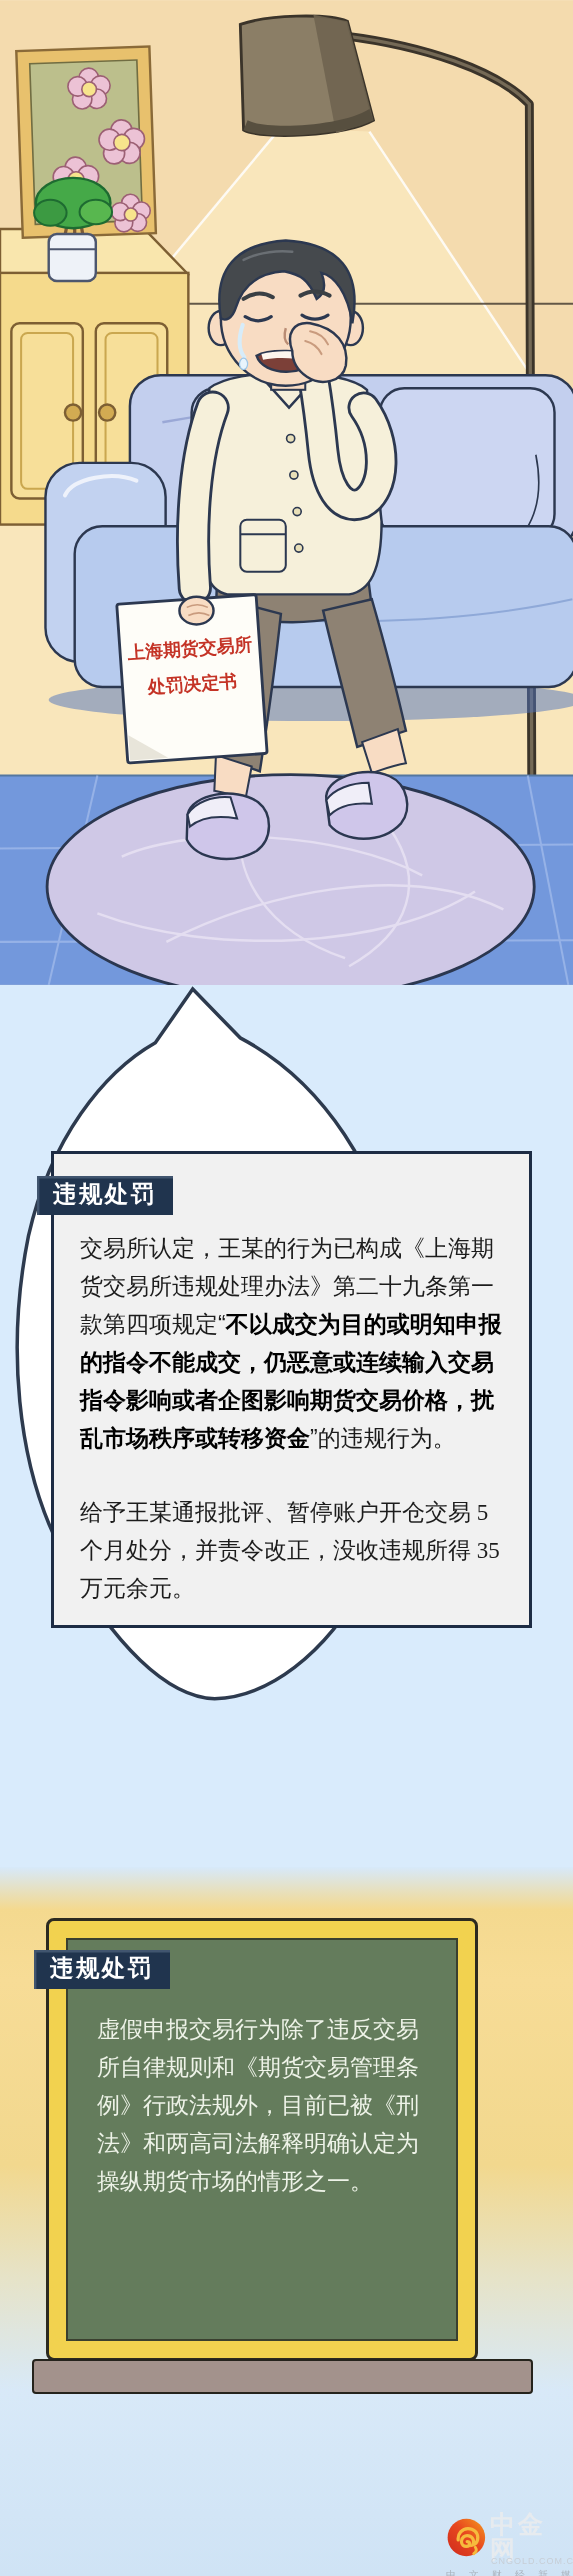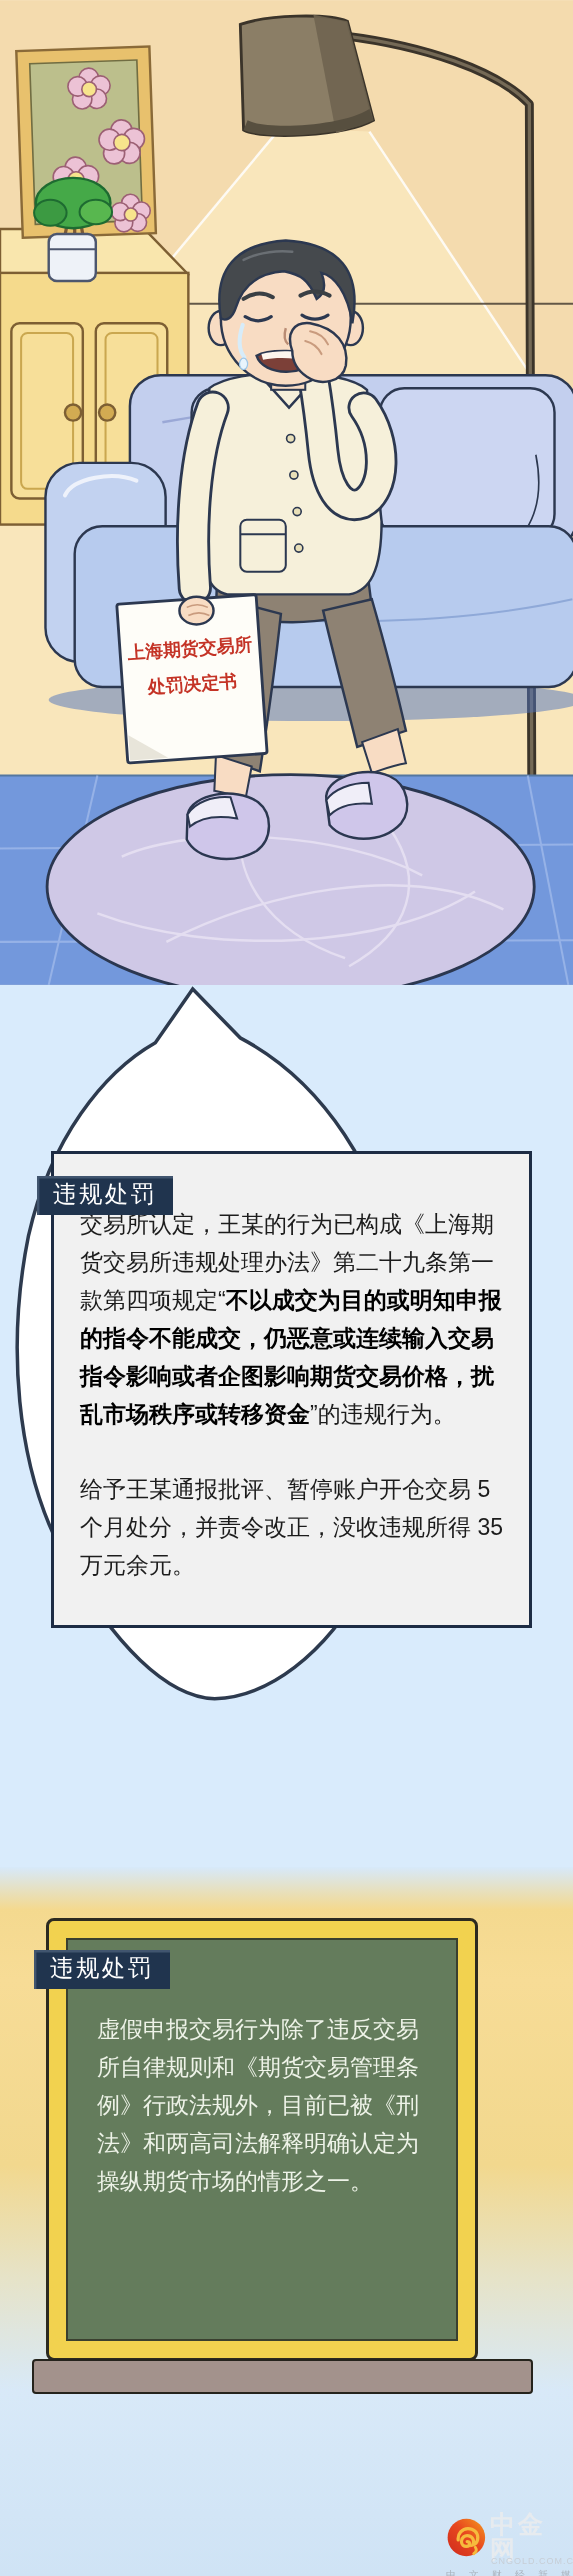--- a/index.html
+++ b/index.html
@@ -12,31 +12,32 @@
   .sec-scene svg{display:block;}
   .sec-bubble{position:absolute;left:0;top:985px;width:574px;height:882px;background:#d9ebfc;}
   .sec-board{
     position:absolute;left:0;top:1867px;width:574px;height:709px;
     background:linear-gradient(180deg,#d7e9fa 0%,#f4d98f 6%,#f7dc96 16%,#f2d88e 42%,#e6e3c8 58%,#d8e9f8 74%,#cfe3f5 100%);
   }
   .bubble-svg{position:absolute;left:0;top:968px;width:574px;height:786px;pointer-events:none;}
   .text-box{
     position:absolute;left:51px;top:1151px;width:481px;height:477px;box-sizing:border-box;
     background:#f1f1f1;border:3.2px solid #1d2c44;
-    padding:51px 21px 16px 26px;
+    padding:75px 21px 16px 26px;
   }
   .text-box p{margin:0;font-size:23px;line-height:38px;color:#1c1c1c;text-align:left;}
-  .text-box p.second{margin-top:37px;}
+  .text-box p.second{margin-top:37px;font-family:Liberation Serif, serif;}
   .text-box .bold{font-weight:700;color:#000;}
   .badge{
     position:absolute;background:#20344e;color:#ffffff;
     font-size:23.5px;line-height:1;letter-spacing:2.4px;
     padding:7.3px 16px 8px 16px;
     box-shadow:inset 2.4px 2.4px 0 rgba(130,150,175,.35);
     white-space:nowrap;
+    font-weight:bold;
   }
   .badge-violation{left:37px;top:1176px;}
   .badge-case{left:34px;top:1950px;}
   .board-frame{
     position:absolute;left:46px;top:1918px;width:432px;height:443px;box-sizing:border-box;
     background:#f2d24f;border:3.2px solid #2c2a20;border-radius:8px;
   }
   .board-green{
     position:absolute;left:17px;top:17px;right:17px;bottom:17px;
     background:#647c5c;border:2.4px solid #3a402f;box-sizing:border-box;

